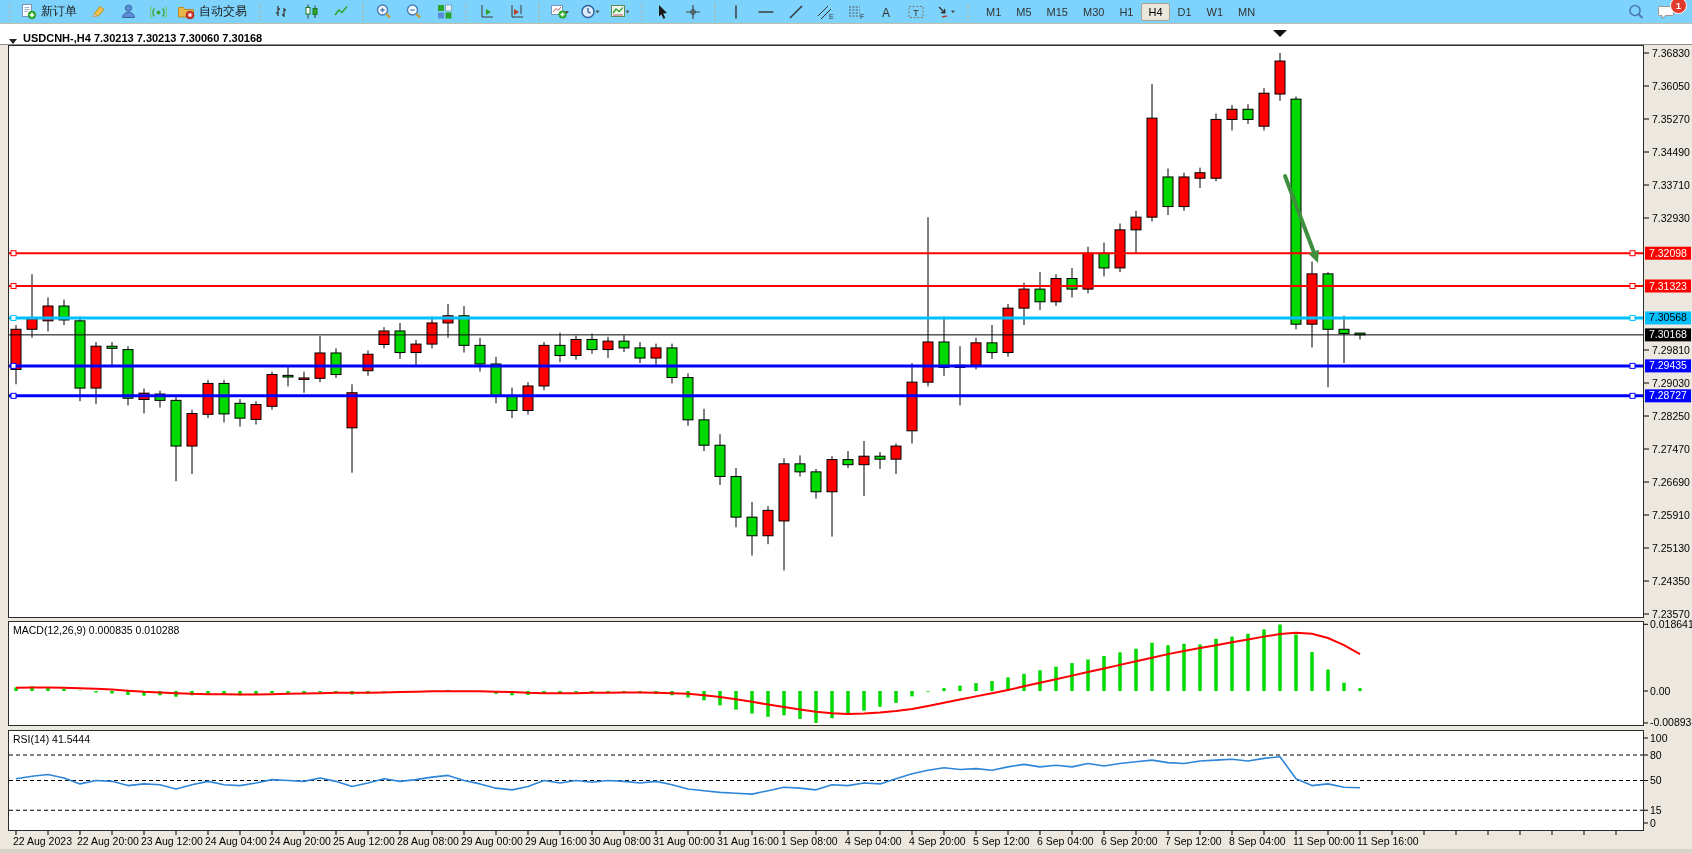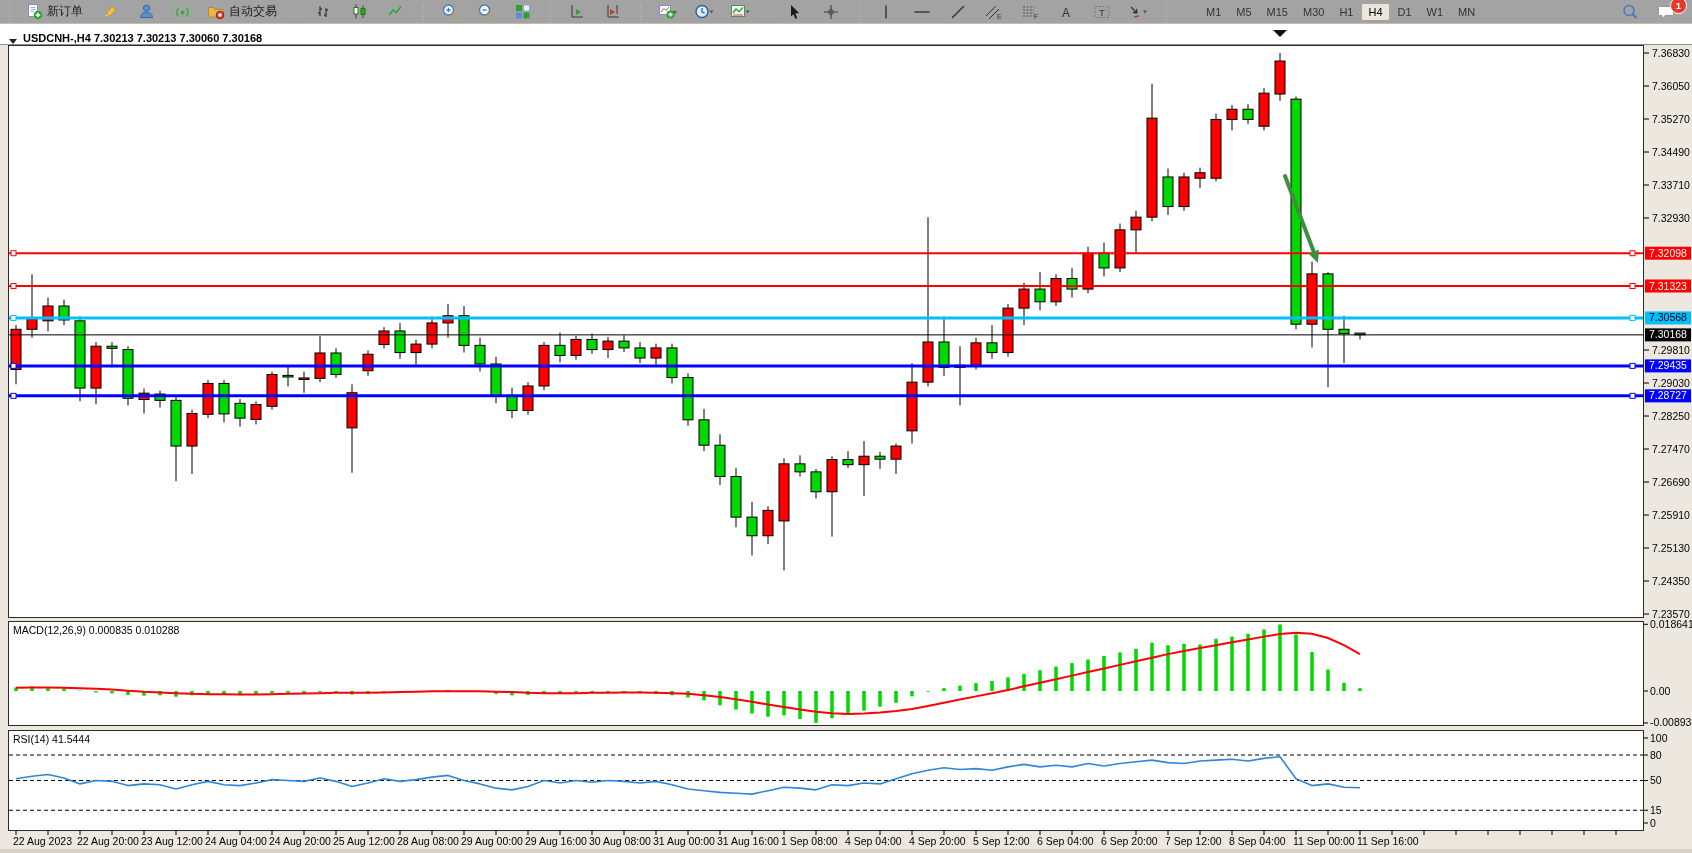--- a/index.html
+++ b/index.html
@@ -5,35 +5,35 @@
   html,body{margin:0;padding:0}
   body{
     width:1692px;height:853px;overflow:hidden;
     background:#ece8df;
     font-family:"Liberation Sans",sans-serif;
     -webkit-font-smoothing:antialiased;
   }
   
   .toolbar{
     display:flex;align-items:center;height:23px;
-    background:#a3a3a3;border-bottom:1px solid #c2bcae;
-    padding:0 4px;gap:8px;white-space:nowrap;
+    background:#7dd3fc;border-bottom:1px solid #c2bcae;
+    padding:0 4px;gap:2px;white-space:nowrap;
   }
   .grip{
     width:5px;height:16px;margin:0 3px;
     background:repeating-linear-gradient(to bottom,#b7b1a3 0 1px,transparent 1px 3px);
     background-size:2px 100%;background-repeat:no-repeat;background-position:center;
   }
   .tbtn{
     display:flex;align-items:center;justify-content:center;
     min-width:22px;height:20px;gap:4px;padding:0 2px;border:1px solid transparent;border-radius:2px;
   }
   .tbtn svg{display:block}
   .tlabel{font-size:12px;color:#1c1c1c;padding-right:2px}
-  .tf-group{display:flex;align-items:center;gap:1px;margin-left:20px}
+  .tf-group{display:flex;align-items:center;gap:1px;margin-left:4px}
   .tf{
     font-size:11px;color:#333;padding:2px 6px;border:1px solid transparent;border-radius:2px;
   }
   .tf.active{background:#eae6db;border-color:#a9a394;color:#000}
   .spacer{flex:1}
   .chat-wrap{position:relative;margin-right:8px}
   .badge{
     position:absolute;top:-5px;right:-8px;width:15px;height:15px;border-radius:50%;
     background:#e23b2e;color:#fff;font-size:9.5px;font-weight:bold;
     display:flex;align-items:center;justify-content:center;border:1px solid #fff;

